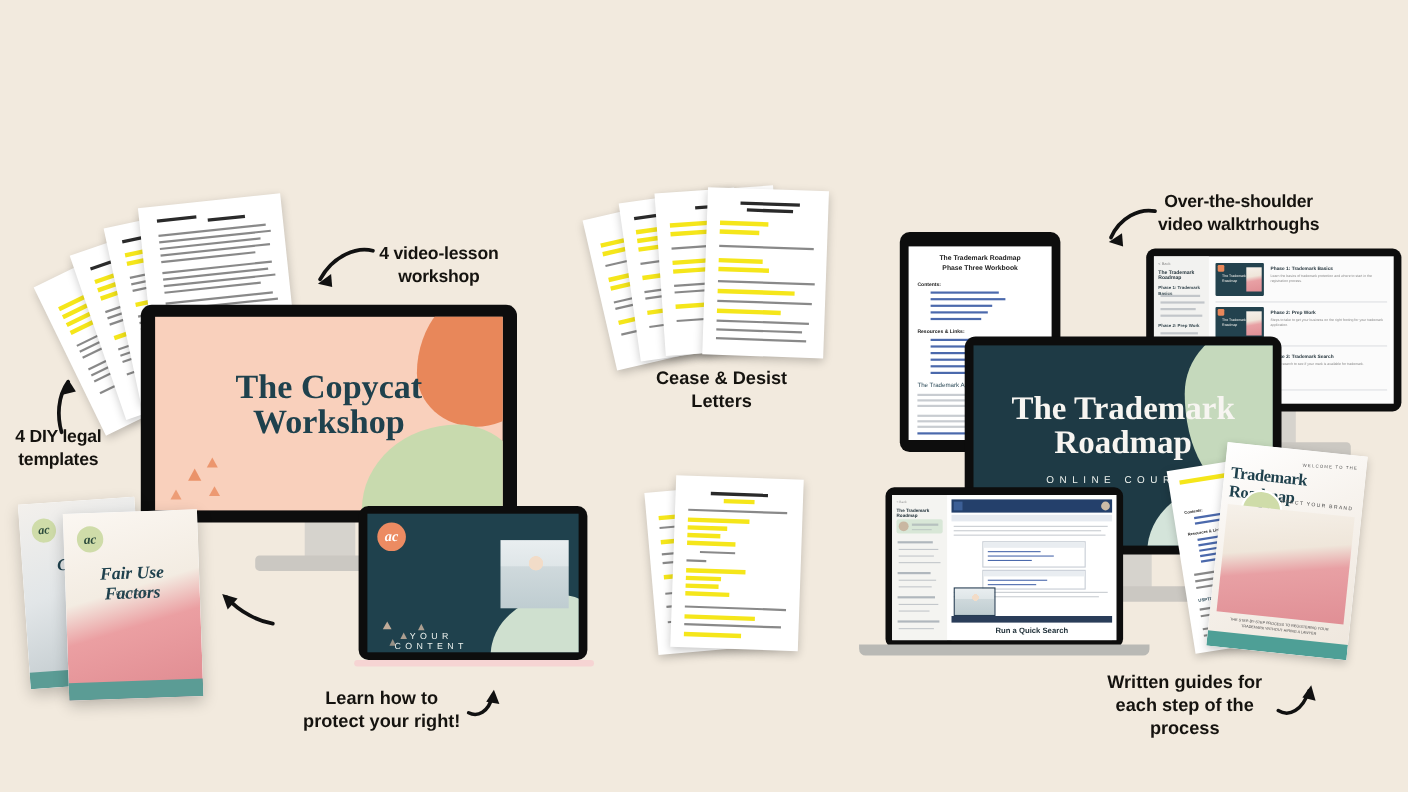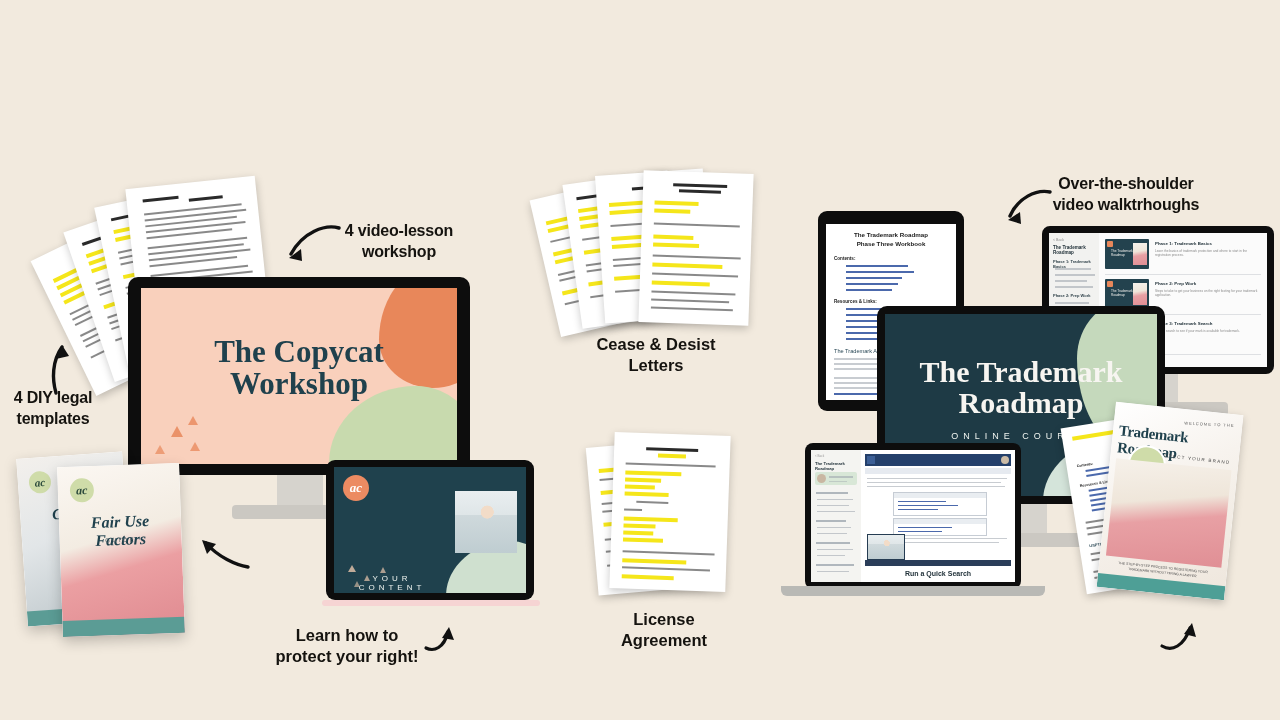--- a/index.html
+++ b/index.html
@@ -367,24 +367,20 @@
       <div class="ln" style="left:12px;top:76px;width:18px;"></div>
       <div class="hl" style="left:12px;top:84px;width:54px;"></div>
       <div class="hl" style="left:12px;top:91px;width:32px;"></div>
       <div class="hl" style="left:12px;top:98px;width:30px;"></div>
       <div class="hl" style="left:12px;top:105px;width:40px;"></div>
       <div class="ln" style="left:12px;top:118px;width:92px;"></div>
       <div class="hl" style="left:12px;top:126px;width:64px;"></div>
       <div class="ln" style="left:12px;top:134px;width:88px;"></div>
       <div class="hl" style="left:12px;top:142px;width:52px;"></div>
     </div>
-  </div>
-  <div class="cap" style="left:592px;top:609px;width:144px;">
-    <div>License</div>
-    <div>Agreement</div>
   </div>
 
   <div>
     <div class="bezel" style="left:818px;top:211px;width:146px;height:200px;border-radius:9px;"></div>
     <div class="screen" style="left:826px;top:224px;width:130px;height:176px;background:#ffffff;">
       <div style="position:absolute;left:6px;top:6px;width:118px;text-align:center;
                   font-size:6.2px;font-weight:bold;color:#1b1b1b;line-height:1.5;">
         <span>The Trademark Roadmap</span><br>
         <span>Phase Three Workbook</span>
       </div>
@@ -586,20 +582,25 @@
                   font-family:'Liberation Serif', serif;font-weight:bold;font-size:15px;color:#1f414d;
                   letter-spacing:-0.4px;">Trademark Roadmap</div>
       <div style="position:absolute;right:8px;top:46px;font-size:4.6px;letter-spacing:1.2px;color:#4c4c4c;">PROTECT YOUR BRAND</div>
       <div class="badge" style="left:18px;top:40px;width:34px;height:34px;font-size:15px;border:2px solid #fff;">ac</div>
       <div class="photo-pink" style="position:absolute;left:6px;top:56px;width:116px;height:98px;"></div>
       <div style="position:absolute;left:10px;top:158px;width:108px;text-align:center;font-size:3.4px;color:#4c4c4c;line-height:1.4;">THE STEP-BY-STEP PROCESS TO REGISTERING YOUR TRADEMARK WITHOUT HIRING A LAWYER</div>
       <div style="position:absolute;left:0;right:0;bottom:0;height:14px;background:#4e9f96;"></div>
     </div>
   </div>
 
+  <div class="cap" style="left:996px;top:610px;width:162px;">
+    <div>Written guides for</div>
+    <div>each step of the</div>
+    <div>process</div>
+  </div>
   <div class="arrow" style="left:1158px;top:620px;">
     <svg width="44" height="36" viewBox="0 0 44 36">
       <path d="M4 26 C14 32, 26 26, 32 8" stroke="#111" stroke-width="3.2" fill="none" stroke-linecap="round"></path>
       <path d="M34 3 L38 17 L26 14 Z" fill="#111"></path>
     </svg>
   </div>
 
 </div>
 
 </body></html>

